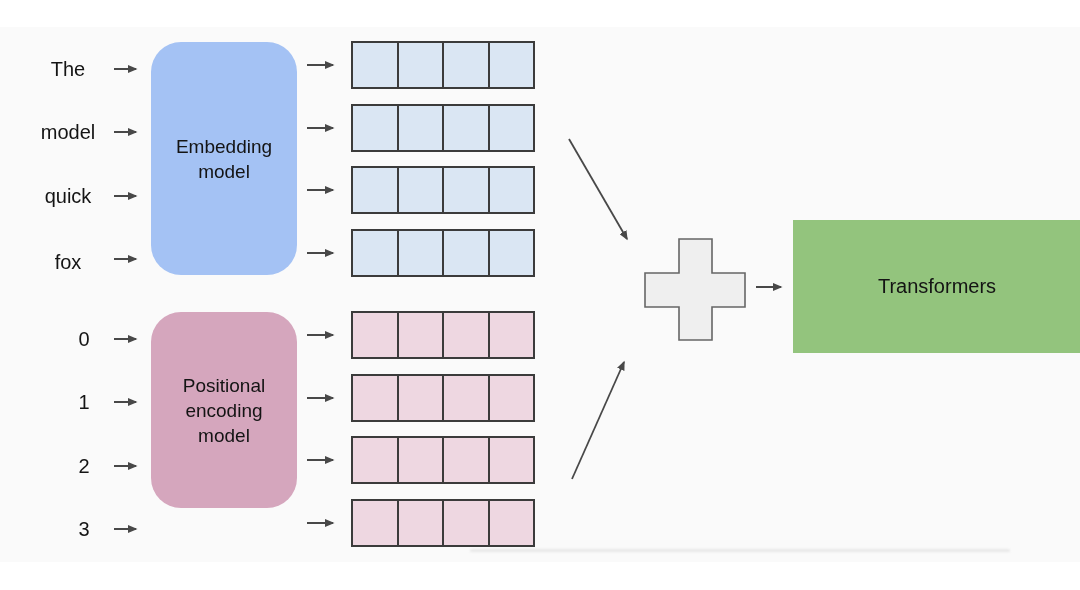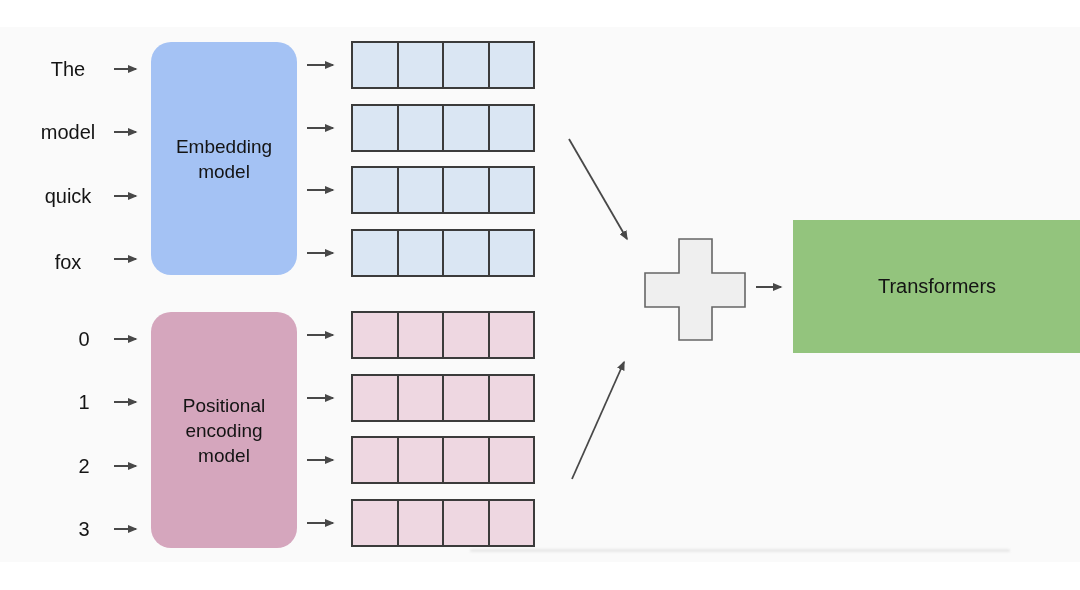--- a/index.html
+++ b/index.html
@@ -11,27 +11,27 @@
     position:absolute;left:0;top:27px;width:1080px;height:535px;
     background:#fafafa;
   }
   .io-label{
     position:absolute;height:24px;line-height:24px;font-size:20px;
     text-align:center;color:#141414;
   }
   .token-label{left:30px;width:76px;}
   .pos-label{left:46px;width:76px;}
   .model-box{
-    position:absolute;left:151px;width:146px;border-radius:20px;
+    position:absolute;left:151px;width:146px;border-radius:30px;
     display:flex;align-items:center;justify-content:center;
     font-size:19px;line-height:25px;text-align:center;color:#141414;
     white-space:pre-line;
   }
   .embedding-box{top:42px;height:233px;background:#a4c2f4;}
-  .positional-box{top:312px;height:236px;background:#d5a6bd;}
+  .positional-box{top:312px;height:196px;background:#d5a6bd;}
   .vrow{
     position:absolute;left:351px;width:184px;height:48px;
     box-sizing:border-box;border:2px solid #3b3b3b;display:flex;
   }
   .vrow .cell{flex:1;border-right:2px solid #3b3b3b;}
   .vrow .cell:last-child{border-right:none;}
   .vrow.blue .cell{background:#dae6f3;}
   .vrow.pink .cell{background:#eed7e1;}
   .green-box{
     position:absolute;left:793px;top:220px;width:288px;height:133px;

